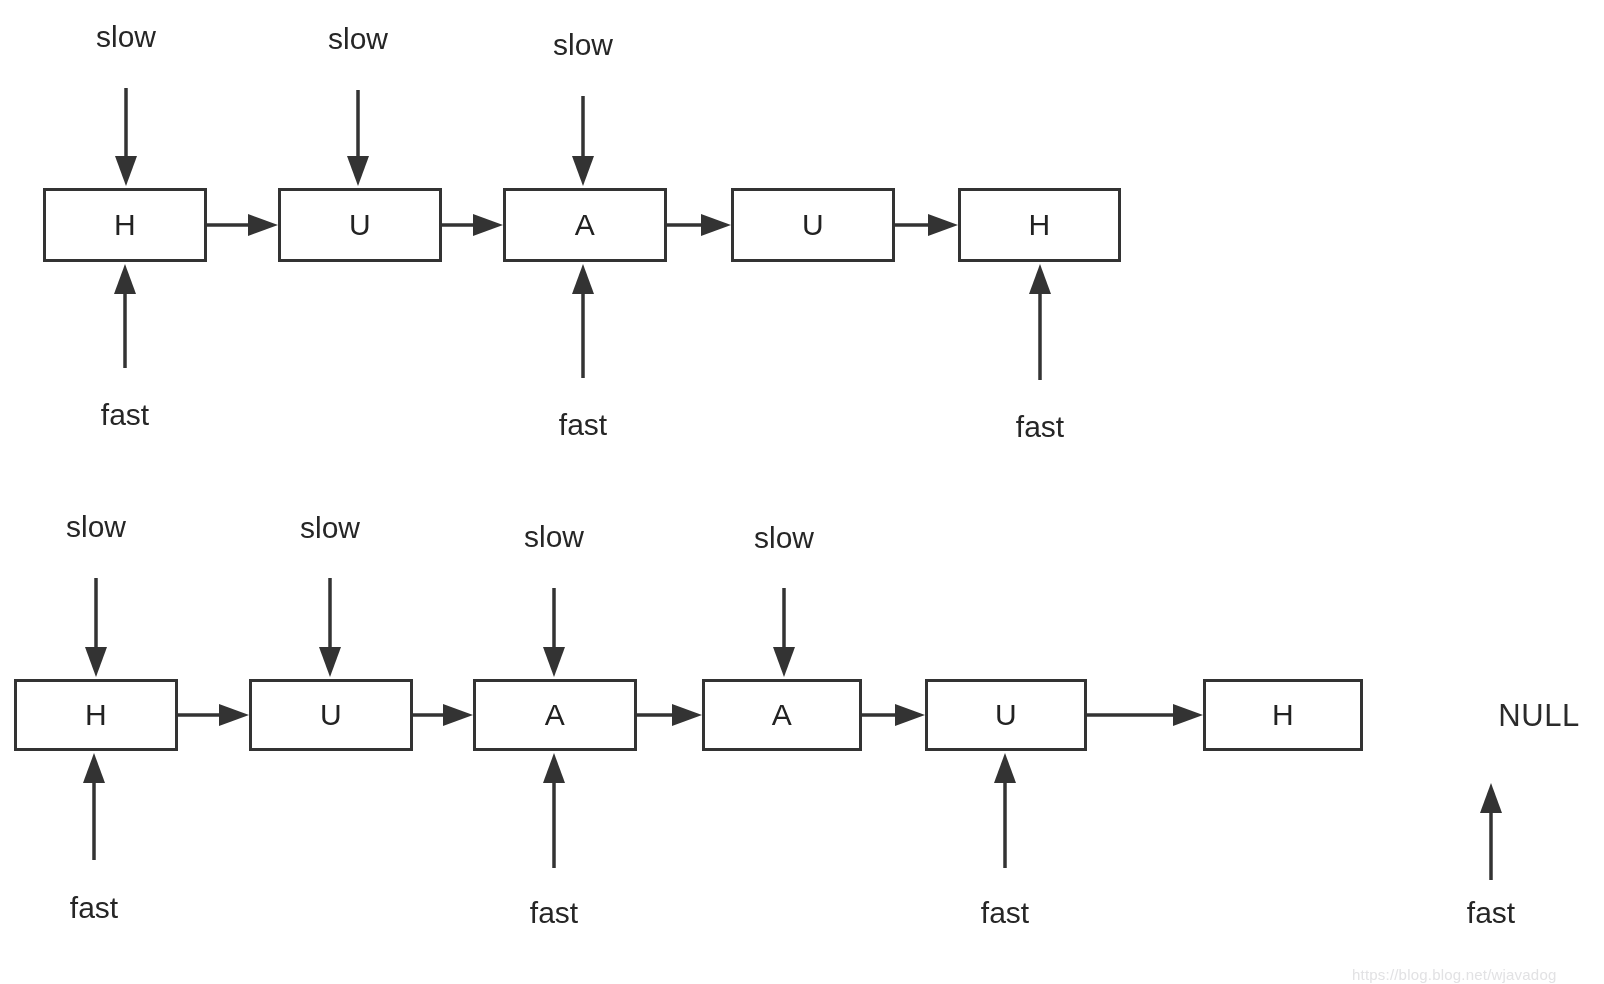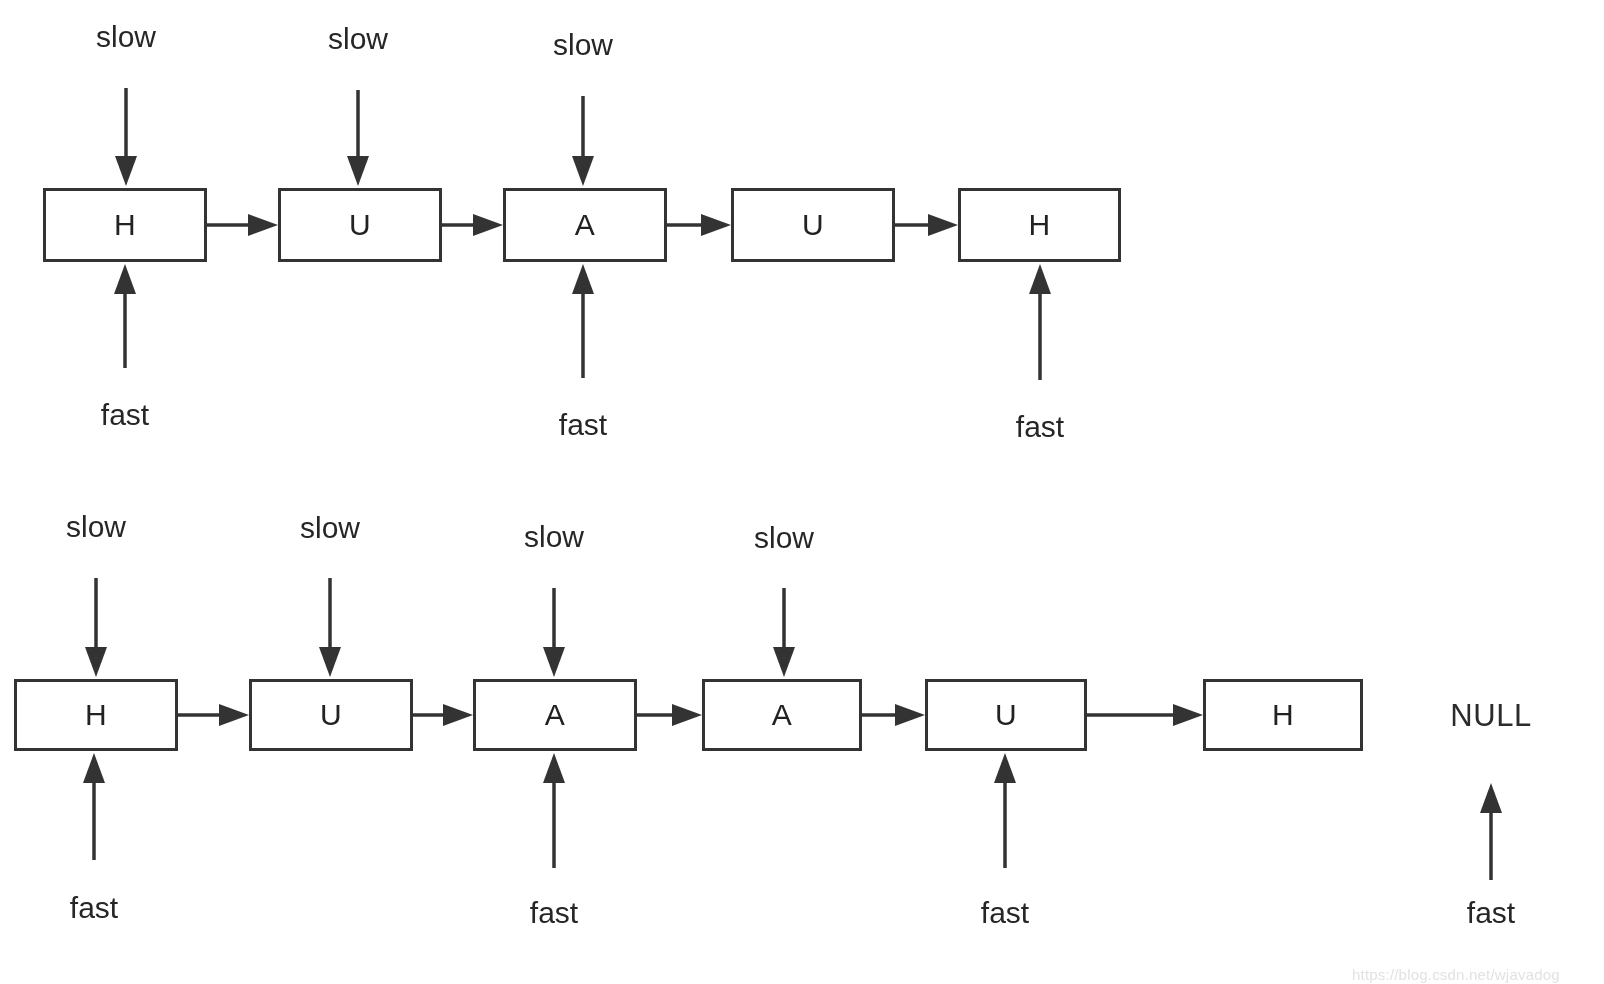--- a/index.html
+++ b/index.html
@@ -46,20 +46,21 @@
     text-align: right;
   }
   .null-label {
     position: absolute;
     font-size: 31px;
     color: #2b2b2b;
     white-space: nowrap;
     transform: translateX(-50%);
     line-height: 1;
     letter-spacing: 0.5px;
+    margin-left: 48px;
   }
   .arrow-v {
     position: absolute;
     transform: translateX(-50%);
   }
   .arrow-h {
     position: absolute;
   }
   .watermark {
     position: absolute;
@@ -257,14 +258,14 @@
       <div class="ptr-label" style="left: 1005px; top: 898px;">fast</div>
       <div class="arrow-v" style="left: 1491px; top: 783px; width: 30px; height: 97px;">
         <svg width="30" height="97" viewBox="0 0 30 97">
           <line x1="15" y1="97" x2="15" y2="24" stroke="#333333" stroke-width="3.5"></line>
           <polygon points="4,30 26,30 15,0" fill="#333333"></polygon>
         </svg>
       </div>
       <div class="ptr-label" style="left: 1491px; top: 898px;">fast</div>
       <div class="null-label" style="left: 1491px; top: 700px;">NULL</div>
     </div>
-    <div class="watermark" style="left: 1352px; top: 966px;">https://blog.csdn.net/wjavadog</div>
+    <div class="watermark" style="left: 1352px; top: 966px;">https://blog.blog.net/wjavadog</div>
   </div>
 
 </body></html>

